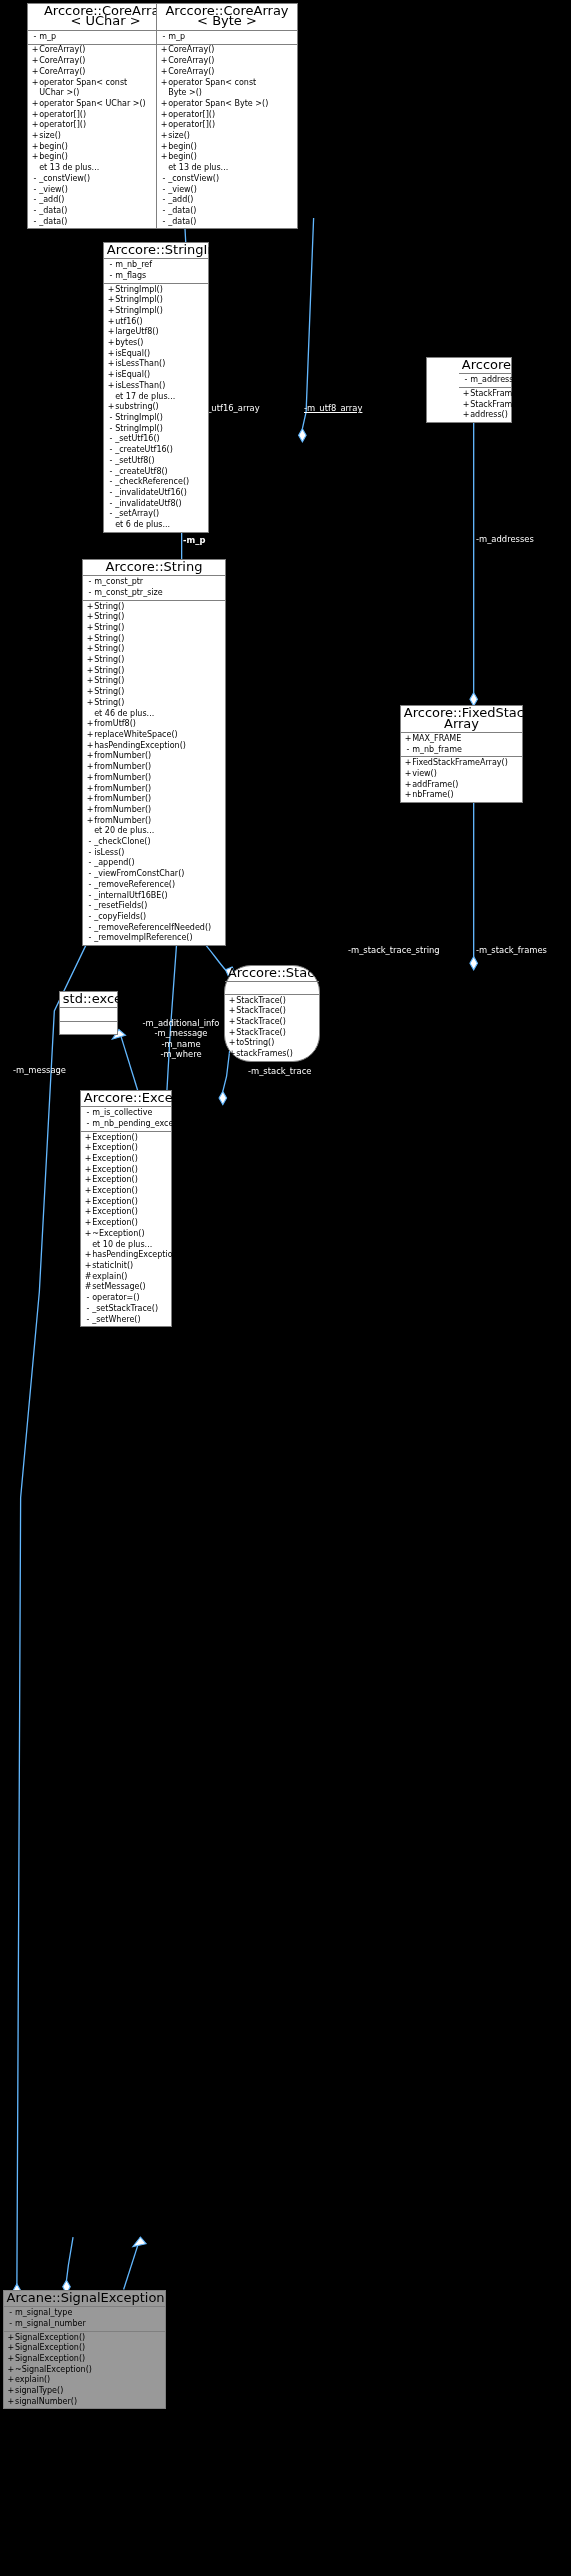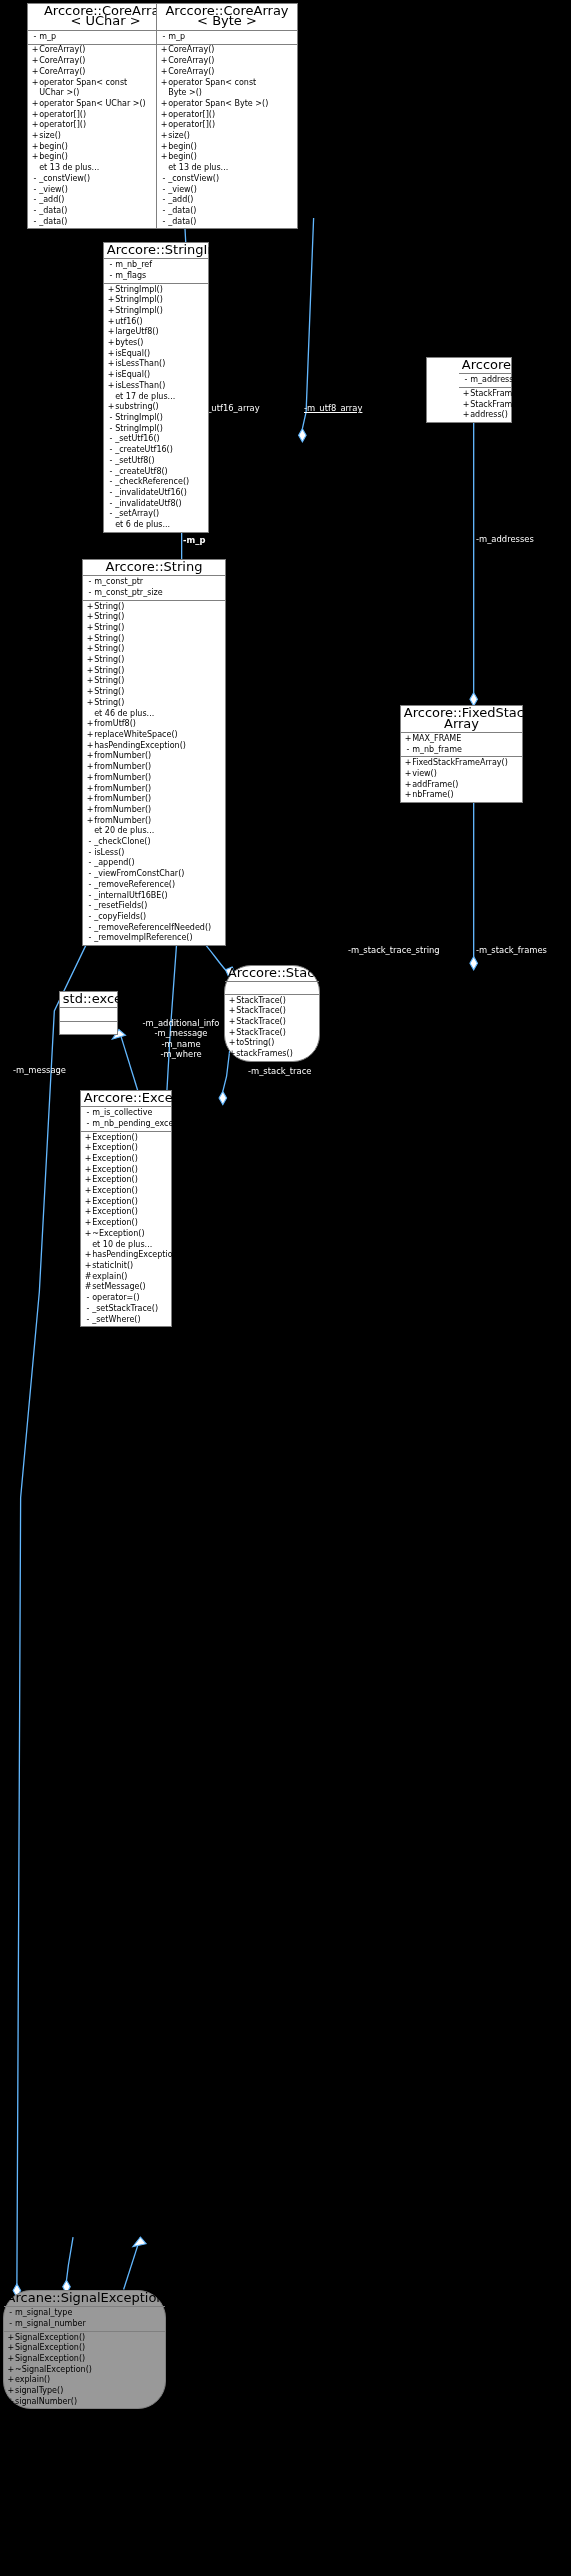--- a/index.html
+++ b/index.html
@@ -29,21 +29,20 @@
   }
   .node {
     position: absolute;
     background: #ffffff;
     border: 0.9px solid #808080;
     box-sizing: border-box;
     z-index: 5;
   }
   .node.highlight {
     background: #999999;
-    border-radius: 28px;
   }
   .node .title {
     text-align: center;
     font-size: 13px;
     line-height: 10.8px;
     padding: 1.9px 2.8px 2.8px 2.8px;
     color: #000;
     border-bottom: 0.9px solid #808080;
     white-space: pre-line;
   }

